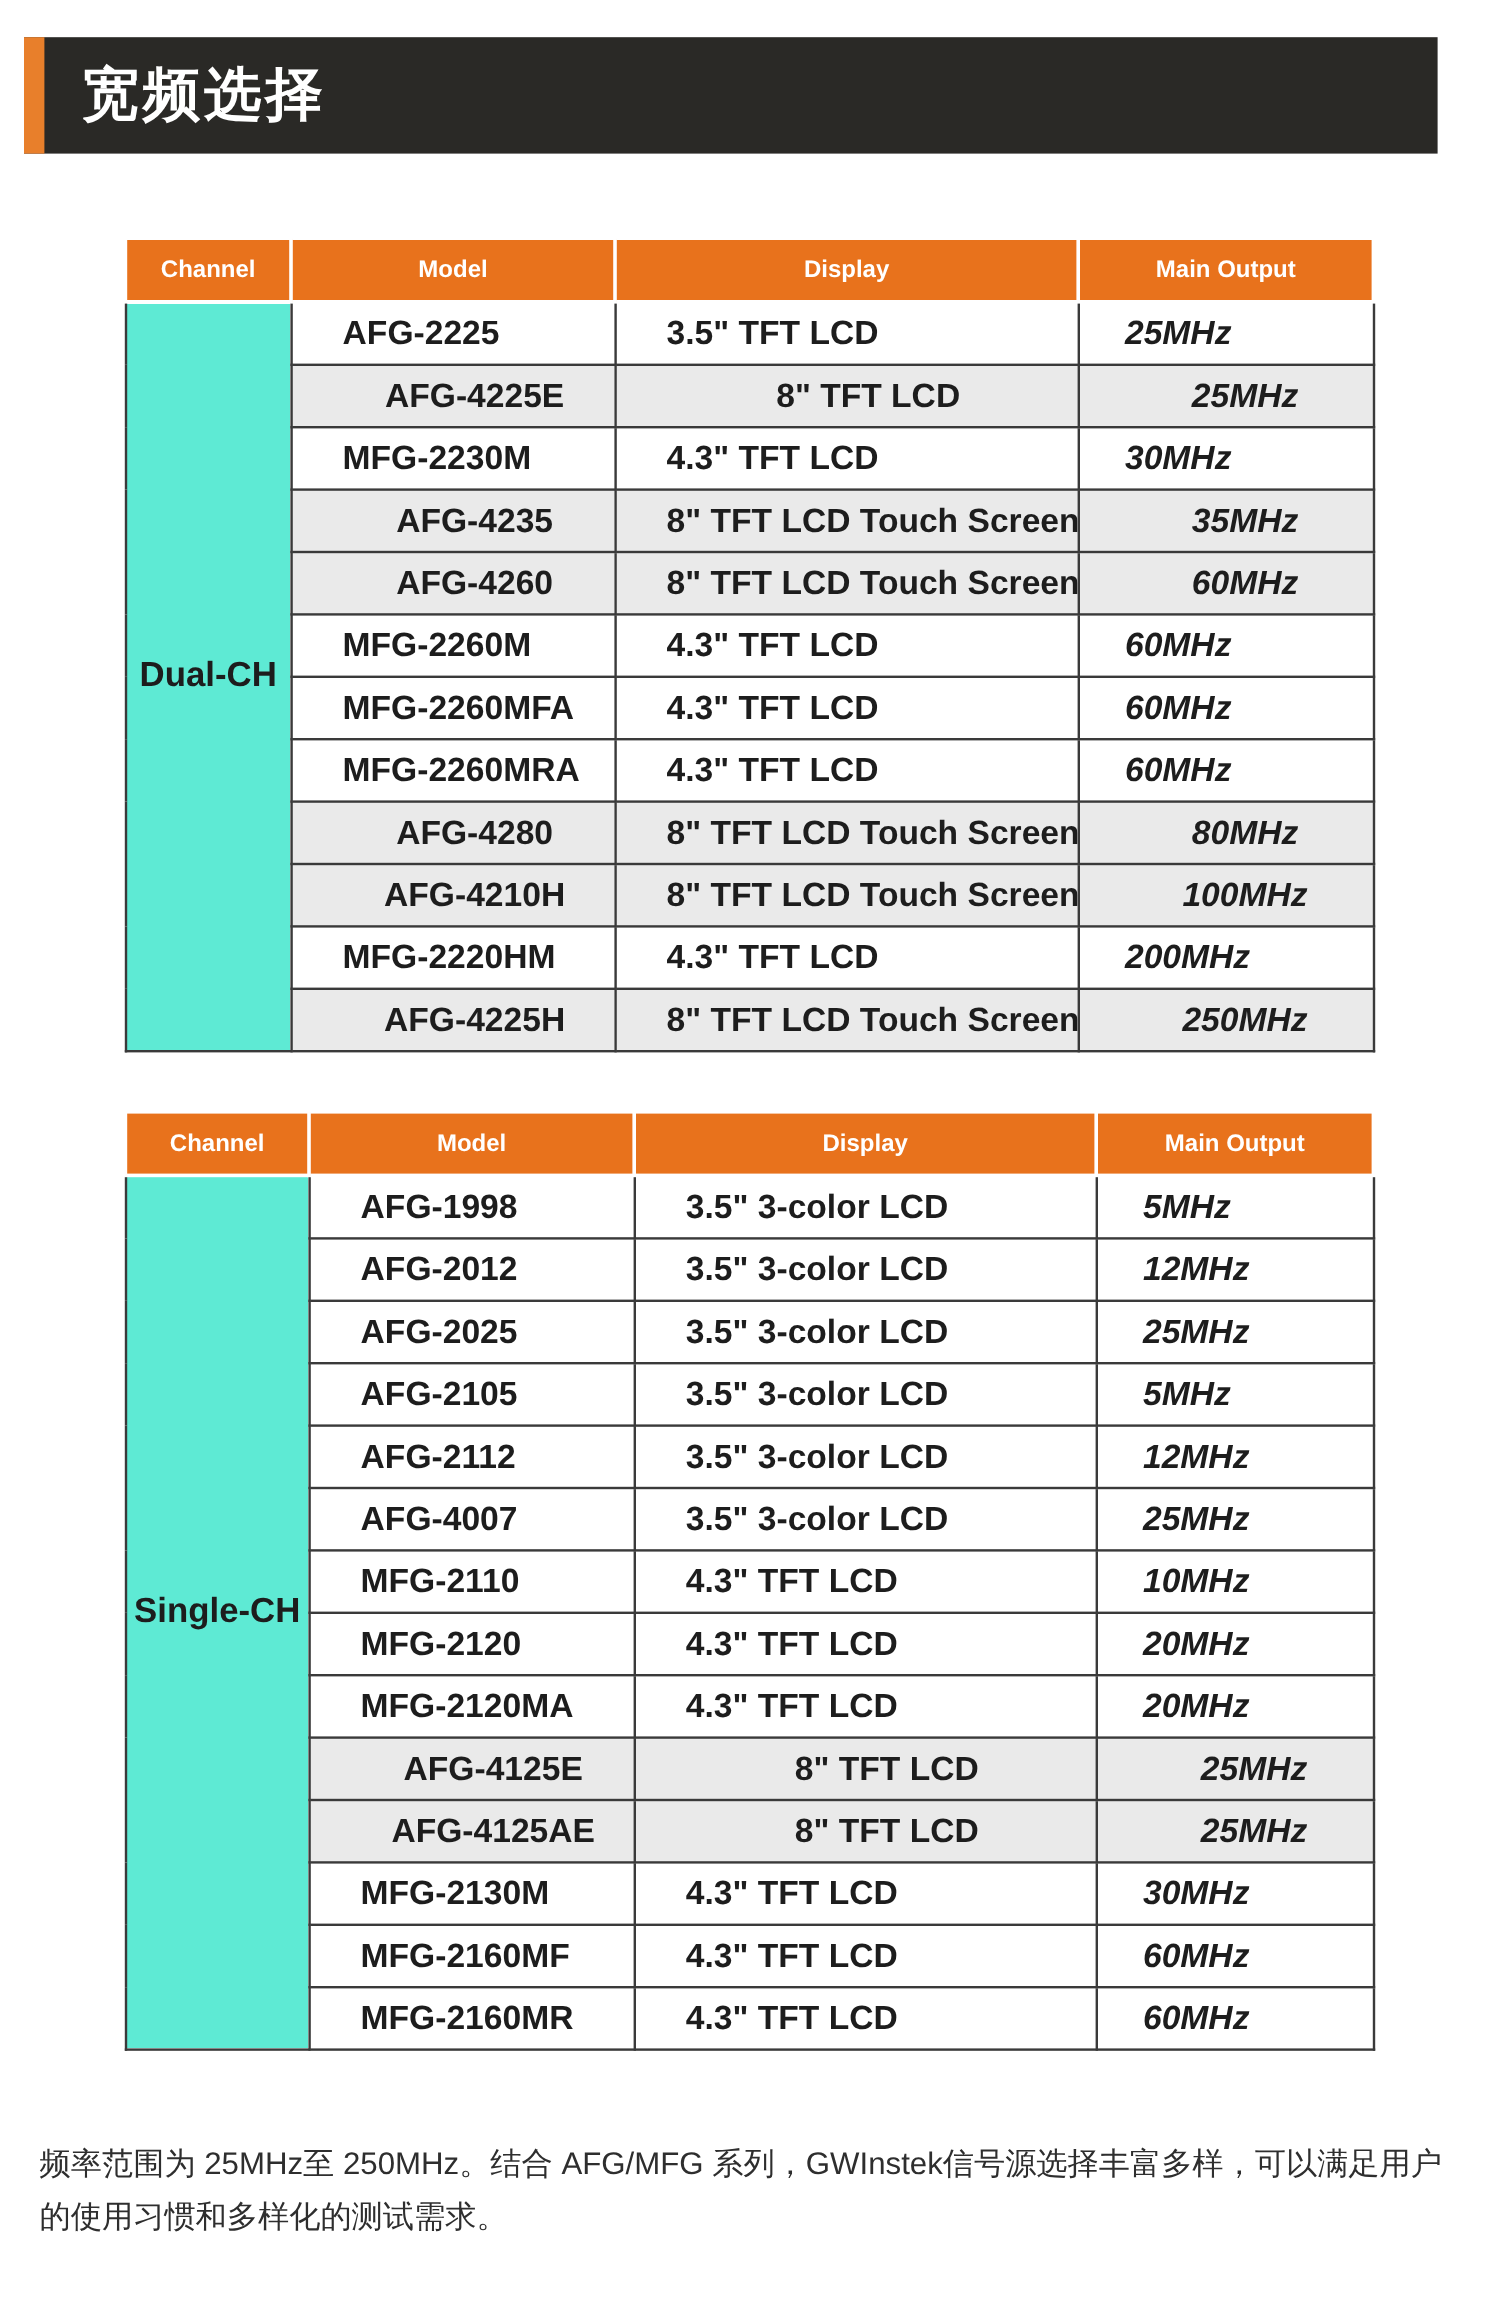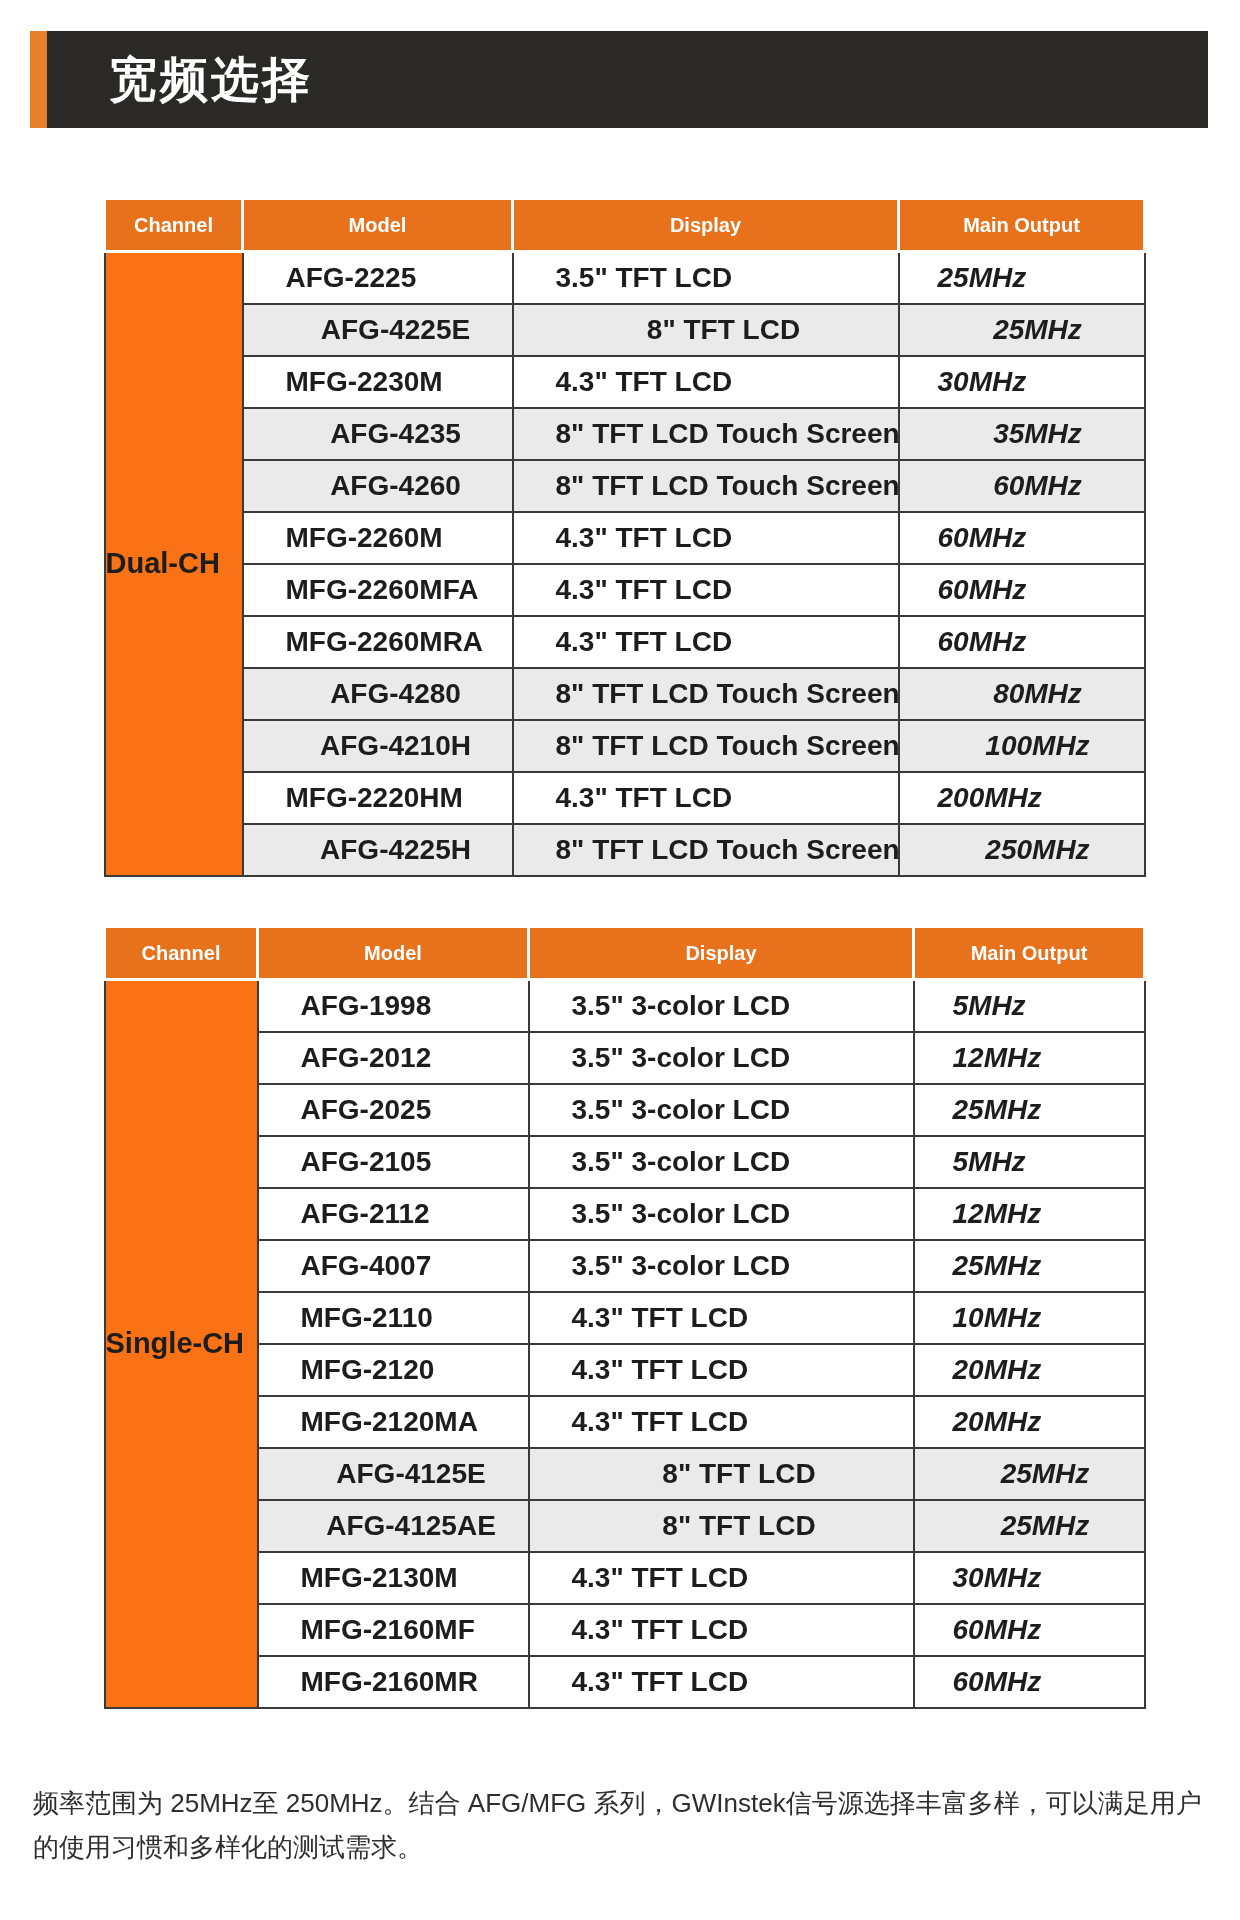--- a/index.html
+++ b/index.html
@@ -11,22 +11,22 @@
     --cell-text:#1D1D1D;
     --footer-text:#2E2E2E;
   }
   *{box-sizing:border-box;}
   html,body{margin:0;padding:0;}
   body{
     width:1240px;height:1920px;position:relative;background:#ffffff;
     font-family:"Liberation Sans", sans-serif;overflow:hidden;
   }
   .title-bar{
-    position:absolute;left:30px;top:31px;width:1178px;height:97px;
-    background:var(--bar-bg);display:flex;align-items:center;padding-left:31px;
+    position:absolute;left:20px;top:31px;width:1178px;height:97px;
+    background:var(--bar-bg);display:flex;align-items:center;
   }
   .accent-stripe{
     position:absolute;left:0;top:0;width:17px;height:100%;
     background:var(--stripe);
   }
   .title-text{
     margin:0 0 0 48px;color:#ffffff;font-size:48px;font-weight:bold;
     letter-spacing:3px;line-height:1;
   }
   .table-wrap{position:absolute;left:103px;width:1040px;}
@@ -41,21 +41,21 @@
   }
   table.spec-table td{
     border:2px solid var(--border);height:52px;background:#ffffff;
     font-size:28px;font-weight:bold;color:var(--cell-text);
     padding:0 6px 0 42px;text-align:left;vertical-align:middle;
     white-space:nowrap;overflow:hidden;
   }
   table.spec-table td.output{padding-left:38px;font-style:italic;}
   table.spec-table td.shaded{background:var(--row-shade);text-align:center;}
   table.spec-table td.channel-cell{
-    padding:0;font-size:29px;background:#f97316;
+    text-align:center;padding:0;font-size:29px;background:#5eead4;
   }
   
   .t1 th:nth-child(1){width:138px;}
   .t1 th:nth-child(2){width:270px;}
   .t1 th:nth-child(3){width:386px;}
   .t1 th:nth-child(4){width:246px;}
   .t2 th:nth-child(1){width:153px;}
   .t2 th:nth-child(2){width:271px;}
   .t2 th:nth-child(3){width:385px;}
   .t2 th:nth-child(4){width:231px;}

